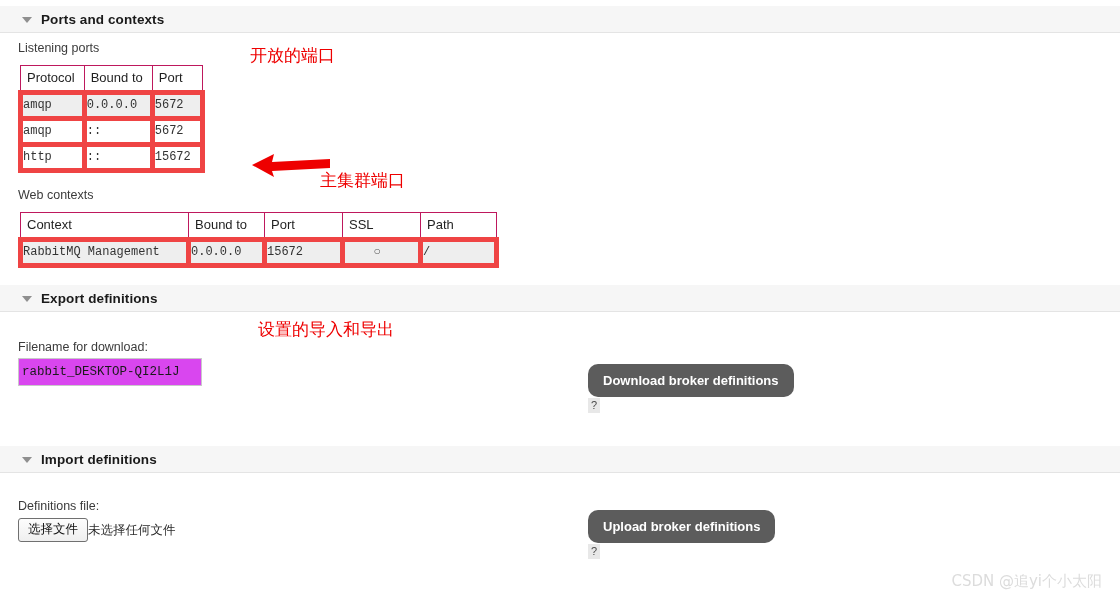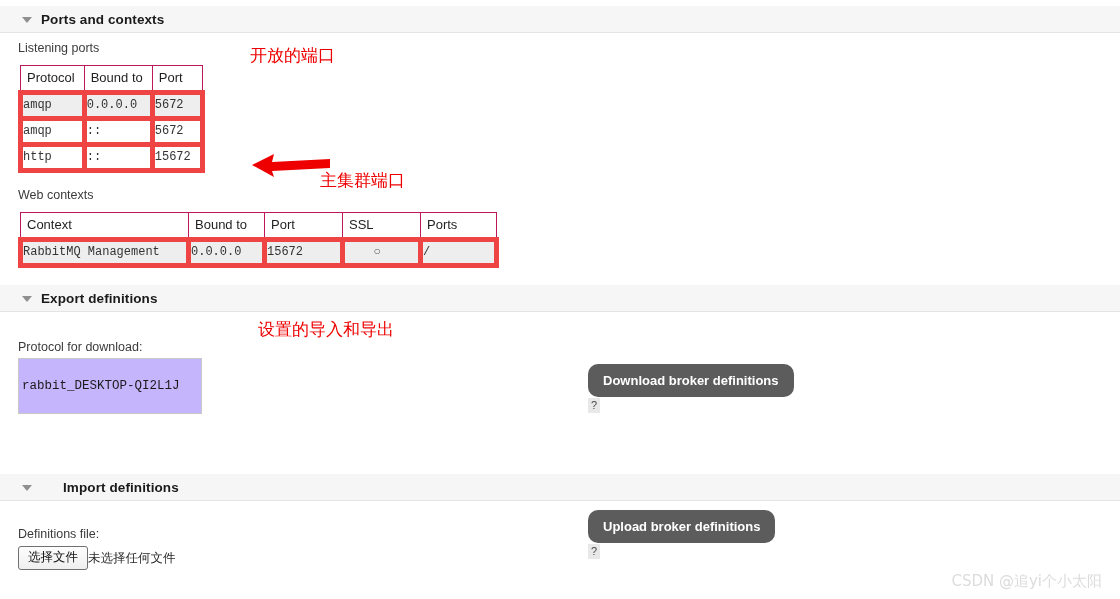--- a/index.html
+++ b/index.html
@@ -102,23 +102,23 @@
     font-size: 12.5px;
     padding-left: 18px;
   }
   input.filename {
     margin-left: 18px;
     margin-top: 4px;
     width: 184px;
     font-family: "Liberation Mono", monospace;
     font-size: 12.5px;
     color: #1a1a1a;
-    padding: 20px 3px;
+    padding: 6px 3px;
     border: 1px solid #c9c9c9;
-    background: #c4b5fd;
+    background: #d946ef;
     box-sizing: border-box;
   }
   .file-row {
     margin-left: 18px;
     margin-top: 5px;
     display: flex;
     align-items: center;
   }
   .file-btn {
     border: 1px solid #707070;
@@ -214,48 +214,48 @@
 
 <div class="caption" style="margin-top:15px;">Web contexts</div>
 
 <table class="rmq" style="margin-top:10px;">
   <thead>
     <tr>
       <th style="min-width:152px;">Context</th>
       <th style="min-width:60px;">Bound to</th>
       <th style="min-width:62px;">Port</th>
       <th style="min-width:62px;">SSL</th>
-      <th style="min-width:60px;">Ports</th>
+      <th style="min-width:60px;">Path</th>
     </tr>
   </thead>
   <tbody>
     <tr class="alt">
       <td>RabbitMQ Management</td>
       <td>0.0.0.0</td>
       <td>15672</td>
       <td class="center">○</td>
       <td>/</td>
     </tr>
   </tbody>
 </table>
 
 
 <div class="section-head" style="margin-top:17px;">
   <span class="tri"></span>
   <span class="section-title">Export definitions</span>
 </div>
 
-<div class="field-label" style="margin-top:28px;">Protocol for download:</div>
+<div class="field-label" style="margin-top:28px;">Filename for download:</div>
 <input class="filename" value="rabbit_DESKTOP-QI2L1J" style="">
 
 <button class="big-btn" style="left:588px; top:364px;">Download broker definitions</button>
 <div class="help-q" style="left:588px; top:398px;">?</div>
 
 
-<div class="section-head" style="margin-top:60px;gap:22px;">
+<div class="section-head" style="margin-top:60px;">
   <span class="tri"></span>
   <span class="section-title">Import definitions</span>
 </div>
 
 <div class="field-label" style="margin-top:26px;">Definitions file:</div>
 <div class="file-row">
   <span class="file-btn">选择文件</span>
   <span class="file-note">未选择任何文件</span>
 </div>
 

